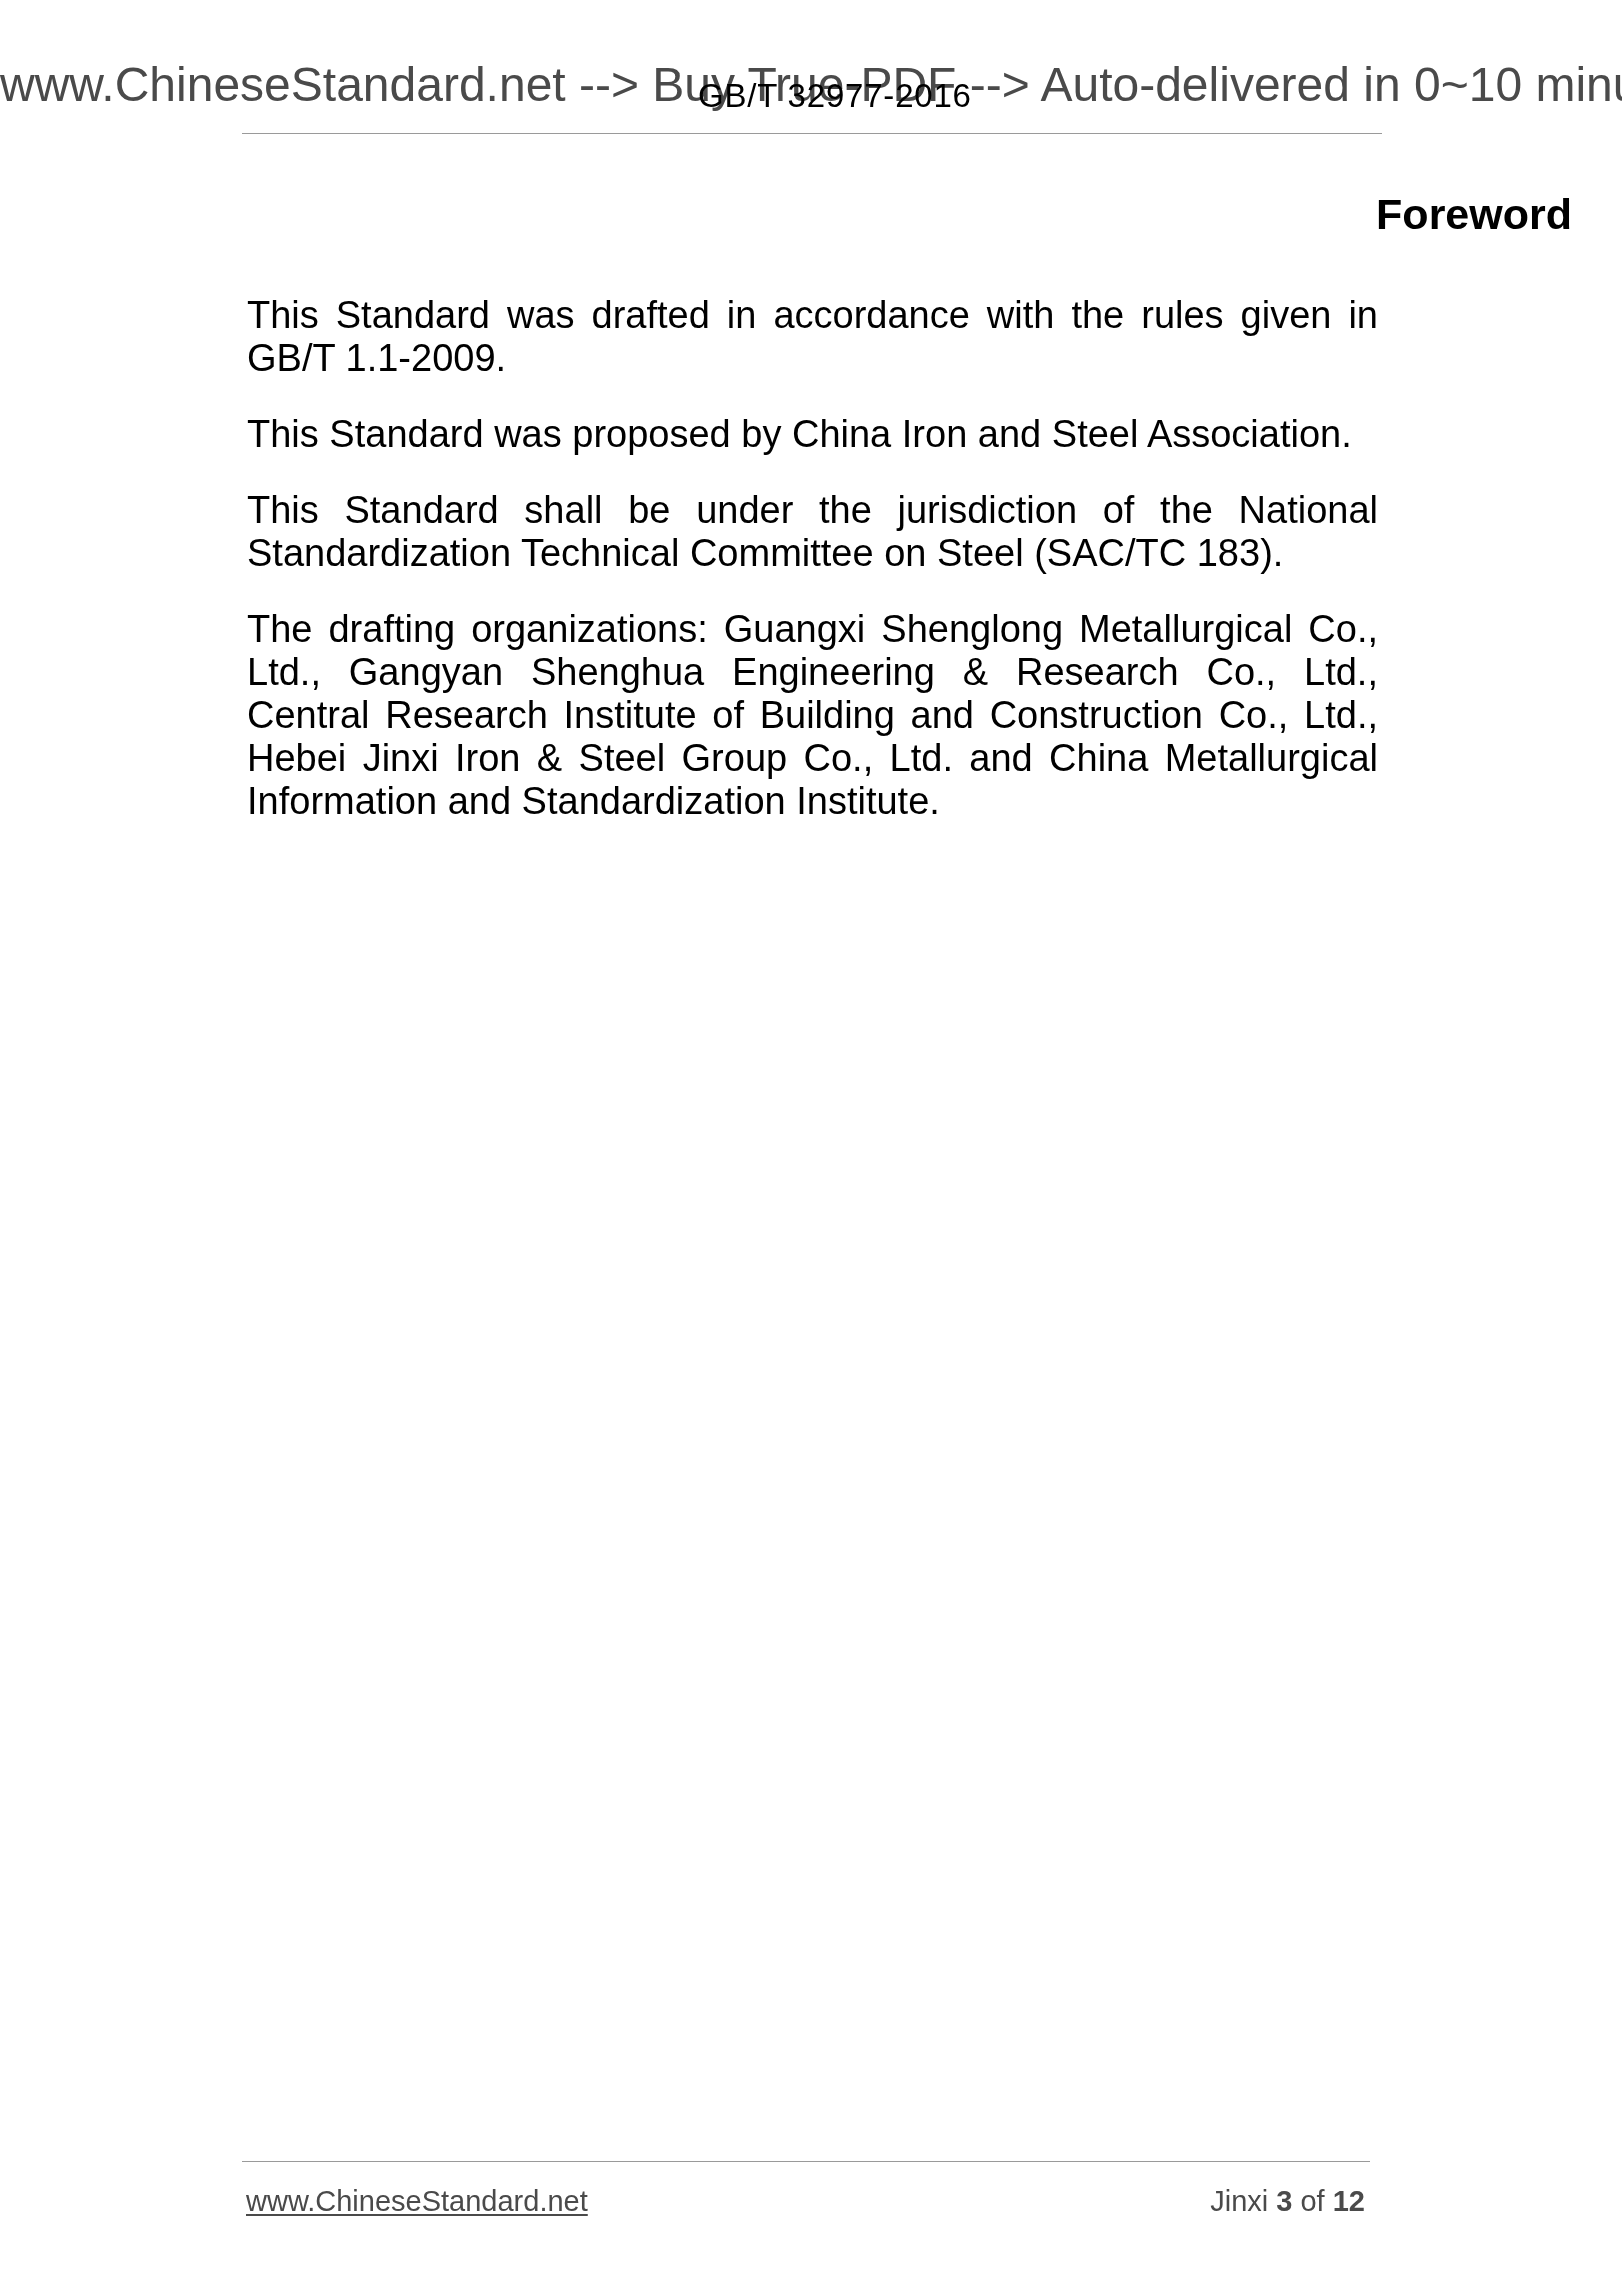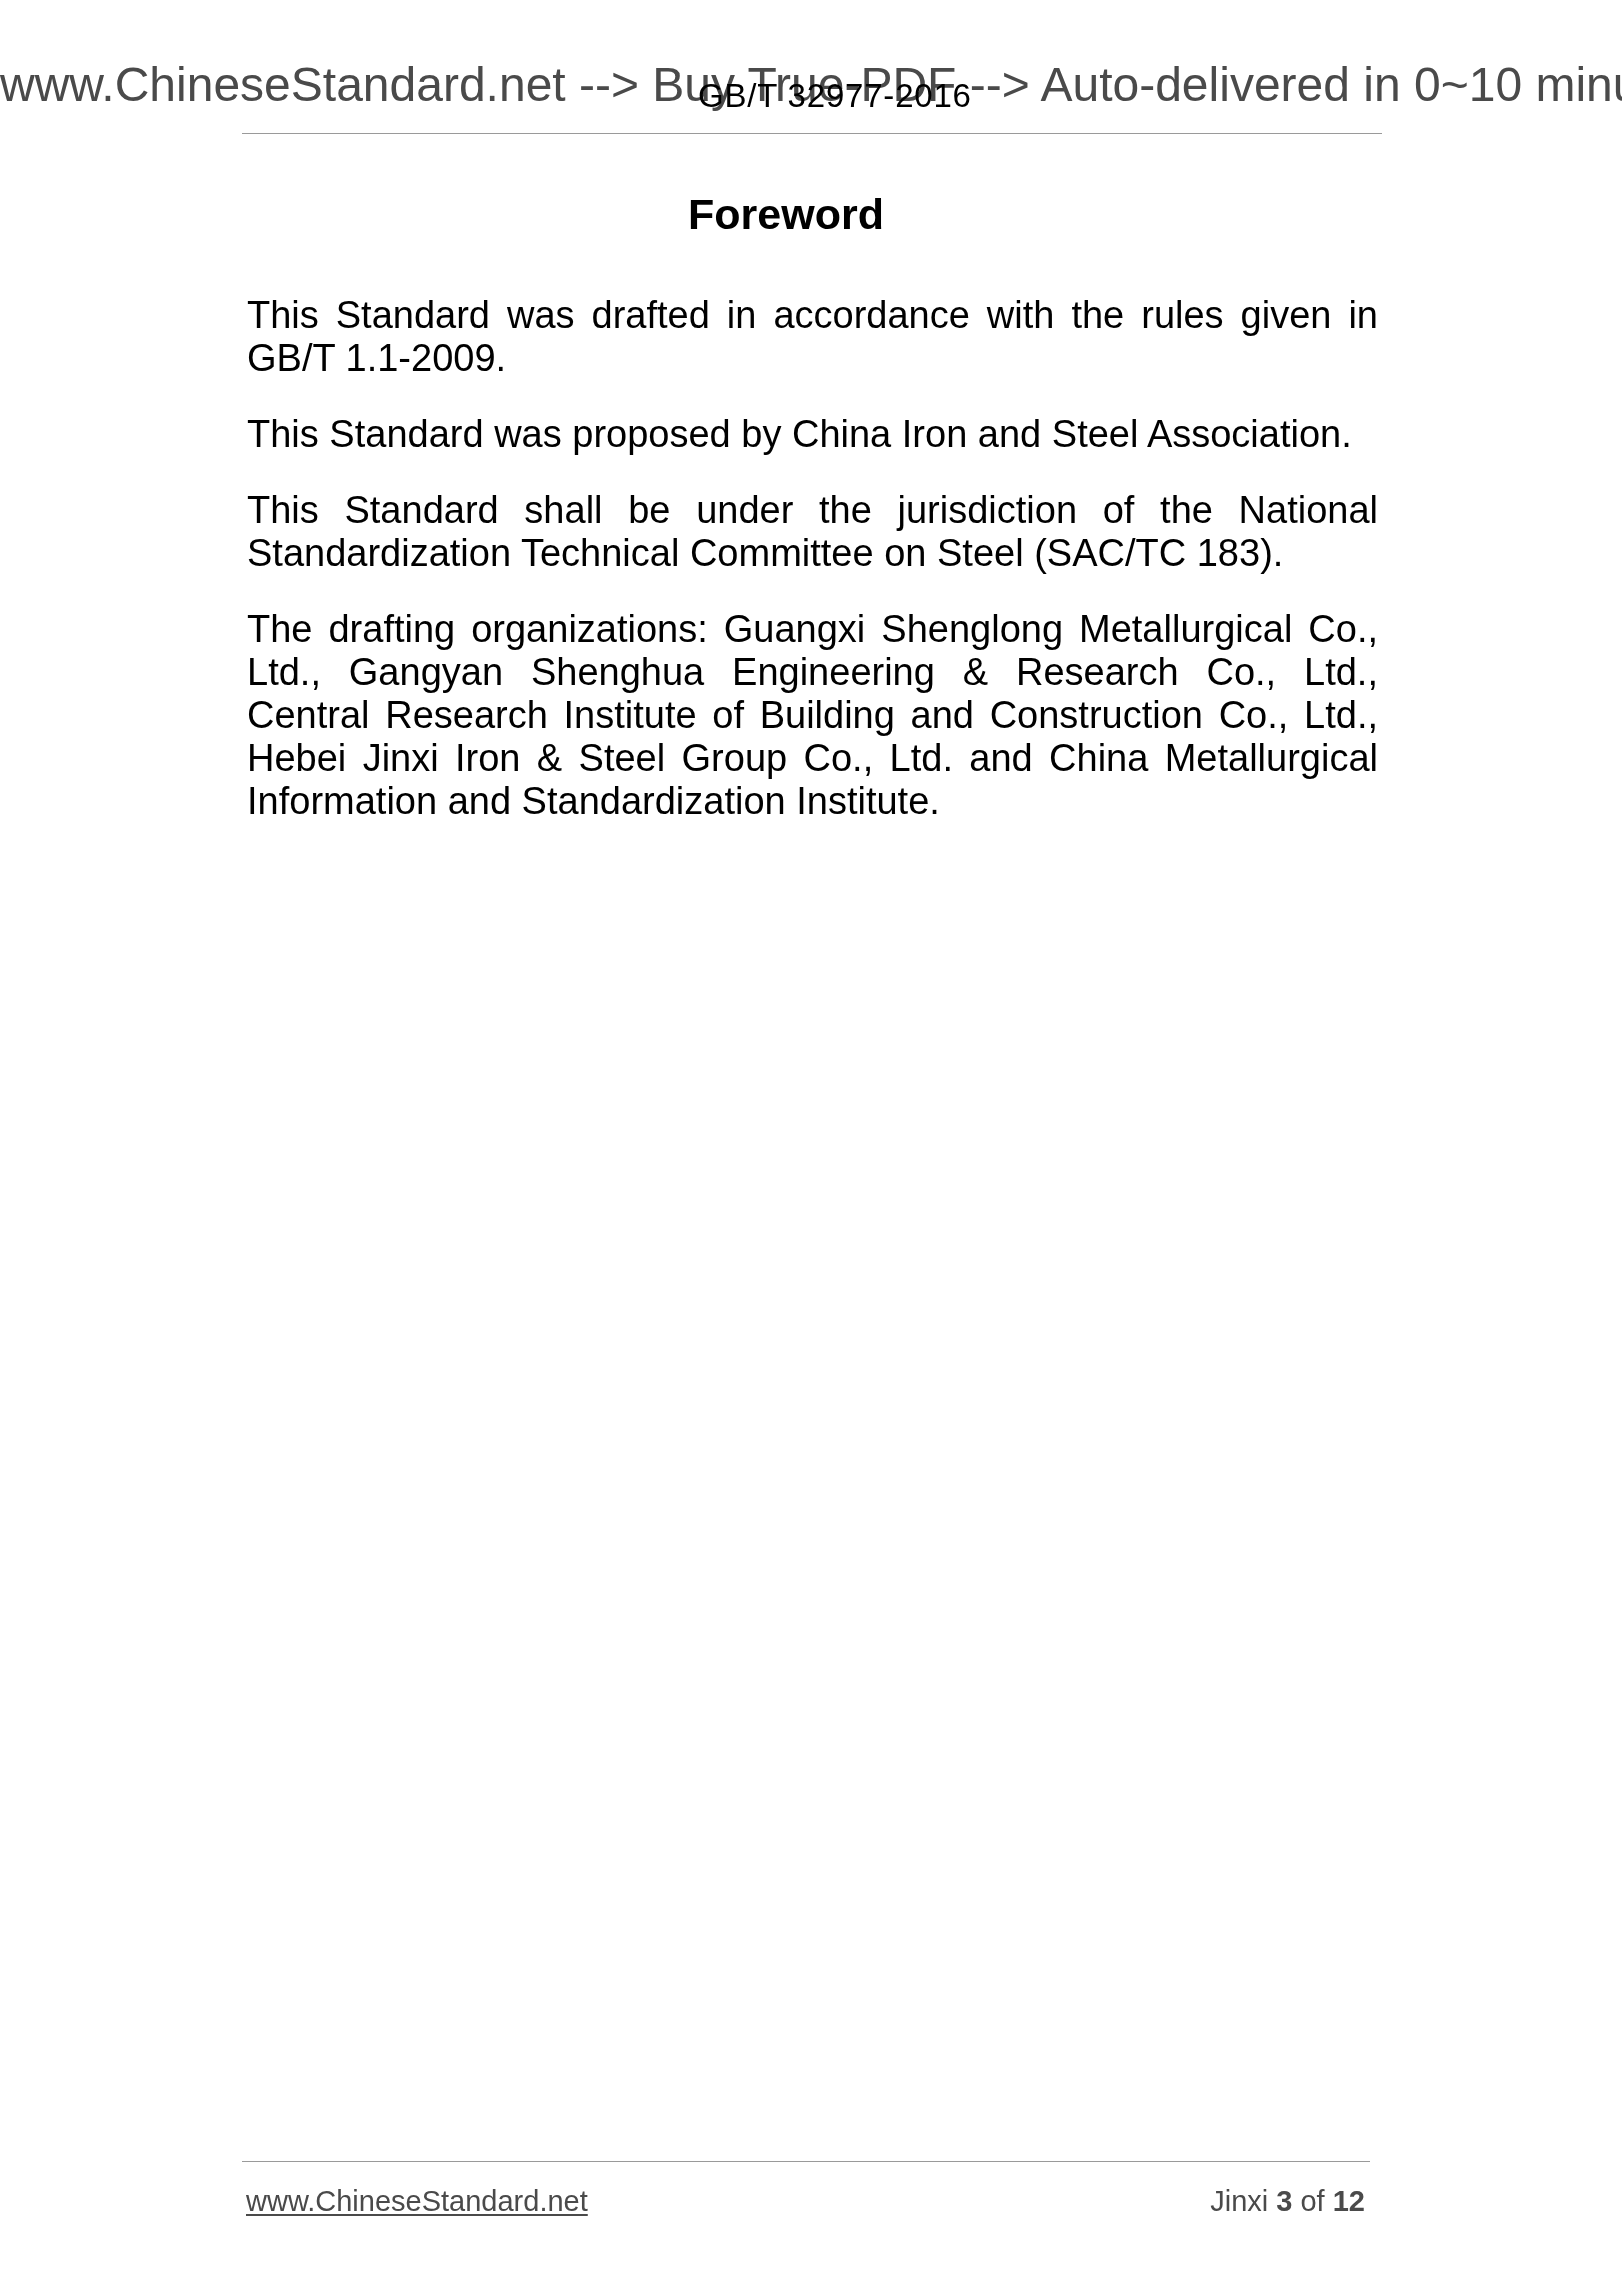--- a/index.html
+++ b/index.html
@@ -50,21 +50,21 @@
       top: 133px;
       width: 1140px;
       height: 0;
       border-top: 1.7px solid #9a9a9a;
     }
     .title {
       position: absolute;
       left: 0;
       top: 188px;
       width: 1572px;
-      text-align: center;
+      text-align: right;
       font-size: 43px;
       font-weight: bold;
       line-height: 53px;
       color: #000000;
     }
     .body {
       position: absolute;
       left: 247px;
       top: 294px;
       width: 1131px;

